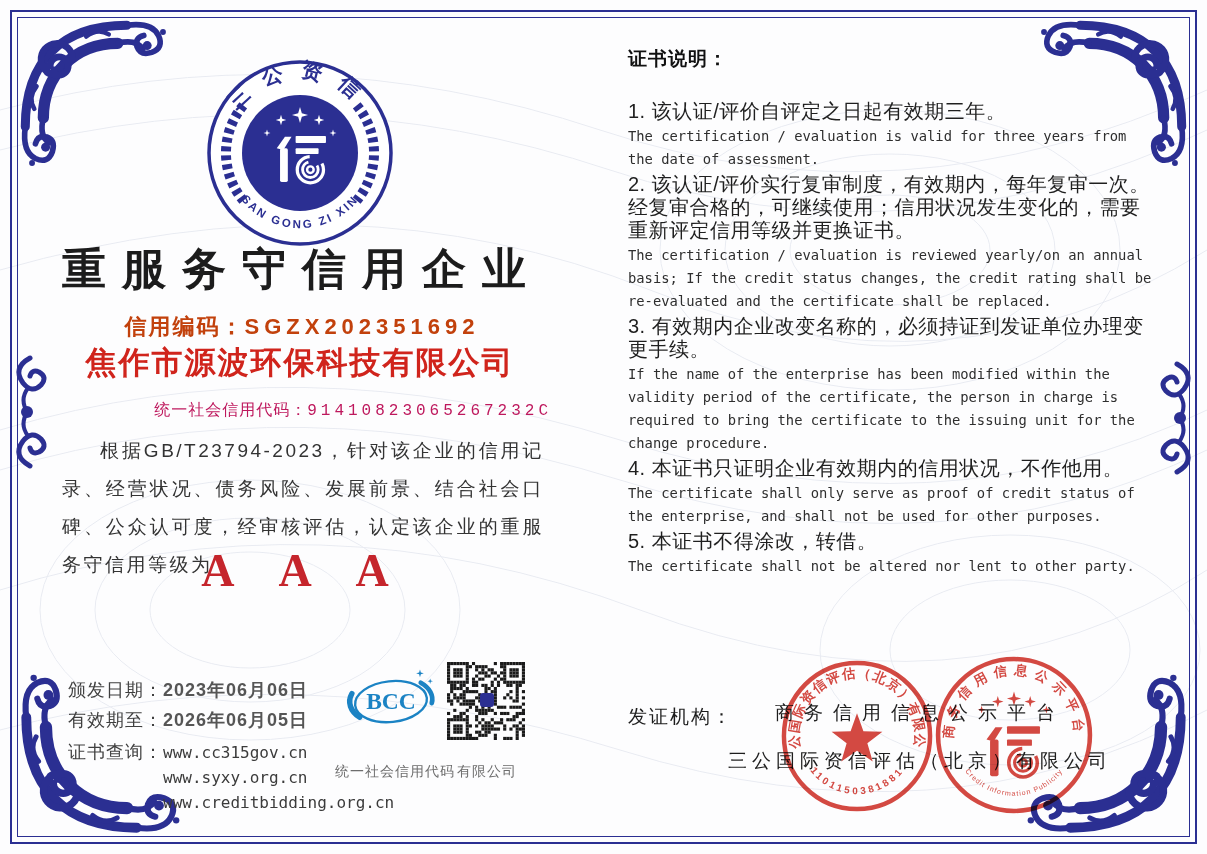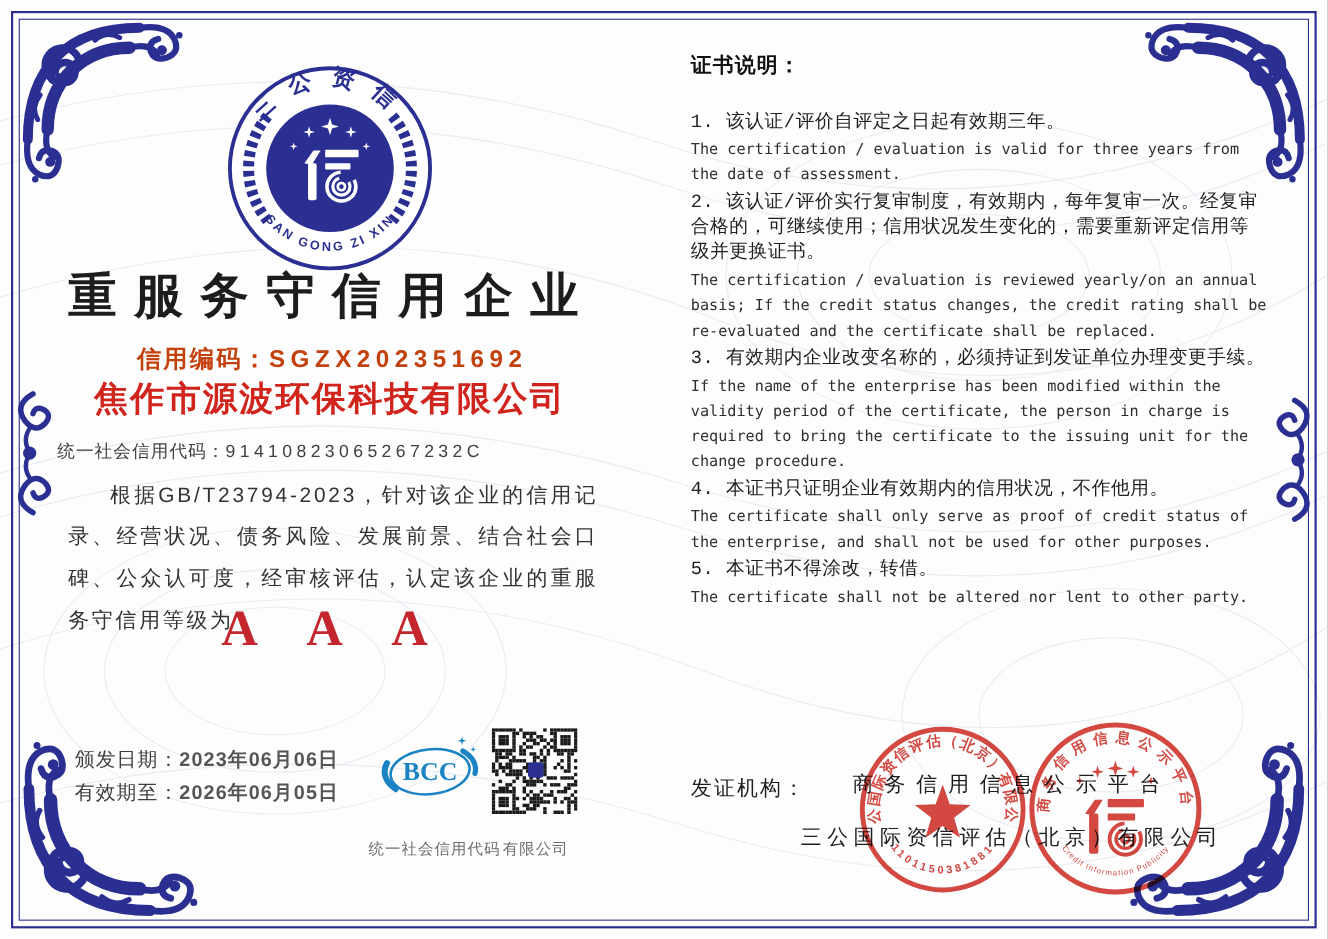--- a/index.html
+++ b/index.html
@@ -31,22 +31,22 @@
   .credit-code{
     position:absolute;left:52px;top:312px;width:500px;text-align:center;
     font-size:22px;color:#c2410c;letter-spacing:2px;font-weight:bold;
   }
   .credit-code .val{letter-spacing:5px;}
   .company-name{
     position:absolute;left:30px;top:342px;width:540px;text-align:center;
     font-size:31px;font-weight:bold;color:#d0241c;letter-spacing:2px;
   }
   .uscc{
-    position:absolute;left:52px;top:400px;width:500px;text-align:left;
-    font-size:16px;color:#404040;letter-spacing:1px;
+    position:absolute;left:52px;top:400px;width:500px;text-align:right;
+    font-size:16px;color:#be185d;letter-spacing:1px;font-family:Liberation Mono, monospace;
   }
   .uscc .val{letter-spacing:4px;}
   .statement{
     position:absolute;left:62px;top:432px;width:482px;
     font-size:19px;color:#333;line-height:38px;letter-spacing:2.5px;
     text-align:justify;text-indent:2em;
   }
   .rating{
     position:absolute;left:52px;top:544px;width:500px;text-align:center;
     font-family:"Liberation Serif","DejaVu Serif",serif;
@@ -68,21 +68,21 @@
   .bcc-caption{position:absolute;left:330px;top:763px;width:130px;text-align:center;
     font-size:14px;color:#6d6d6d;letter-spacing:1px;}
   .qr{position:absolute;left:447px;top:662px;width:78px;height:78px;}
   .qr-center-mark{position:absolute;left:480px;top:693px;width:14px;height:14px;background:#2b2f92;border-radius:3px;
     color:#fff;font-size:10px;line-height:14px;text-align:center;}
   .qr-caption{position:absolute;left:447px;top:763px;width:80px;text-align:center;
     font-size:14px;color:#6d6d6d;letter-spacing:1px;}
 
   .notes{position:absolute;left:628px;top:46px;width:524px;}
   .notes-heading{font-size:19px;font-weight:bold;color:#111;letter-spacing:1px;margin-bottom:28px;}
-  .note-cn{font-size:17px;color:#1f1f1f;line-height:23px;margin:0 0 2px 0;letter-spacing:.5px;font-family:Liberation Mono, monospace;}
+  .note-cn{font-size:20px;color:#1f1f1f;line-height:23px;margin:0 0 2px 0;letter-spacing:.5px;}
   .note-en{font-family:"DejaVu Sans Mono","Liberation Mono",monospace;
     font-size:13.8px;color:#2e2e2e;line-height:23px;margin:0 0 2px 0;}
   .issuer-label{position:absolute;left:628px;top:704px;font-size:19px;color:#1d1d1d;letter-spacing:2px;}
   .issuer-lines{position:absolute;left:700px;top:700px;width:440px;text-align:center;}
   .issuer-line1{font-size:19px;color:#1d1d1d;letter-spacing:10px;white-space:nowrap;}
   .issuer-line2{font-size:19px;color:#1d1d1d;letter-spacing:5px;margin-top:22px;white-space:nowrap;}
   .seal{position:absolute;mix-blend-mode:multiply;opacity:.93;}
   .seal-left{left:778px;top:656px;width:158px;height:160px;}
   .seal-right{left:933px;top:653px;width:162px;height:164px;}
 </style>
@@ -207,20 +207,27 @@
 
   <div class="statement">根据GB/T23794-2023，针对该企业的信用记录、经营状况、债务风险、发展前景、结合社会口碑、公众认可度，经审核评估，认定该企业的重服务守信用等级为：</div>
 
   <div class="rating">AAA</div>
 
   <div class="issue-row row-issue">
     <span class="lbl">颁发日期：</span><span class="val">2023年06月06日</span>
   </div>
   <div class="issue-row row-valid">
     <span class="lbl">有效期至：</span><span class="val">2026年06月05日</span>
+  </div>
+  <div class="query">
+    <span class="lbl">证书查询：</span><span class="urls">
+      <div>www.cc315gov.cn</div>
+      <div>www.syxy.org.cn</div>
+      <div>www.creditbidding.org.cn</div>
+    </span>
   </div>
 
   <svg class="bcc-logo" viewBox="0 0 120 96">
     <g stroke="#1b83c4" fill="none" stroke-linecap="round">
       <ellipse cx="60" cy="50" rx="46" ry="26" stroke-width="3" transform="rotate(-6 60 50)"></ellipse>
       <path d="M20 70 A 42 28 0 0 1 10 40" stroke-width="7"></path>
       <path d="M98 26 A 44 28 0 0 1 112 52" stroke-width="6"></path>
     </g>
     <g fill="#1b83c4">
       <use href="#star4" transform="translate(97,14) scale(.7)"></use>

